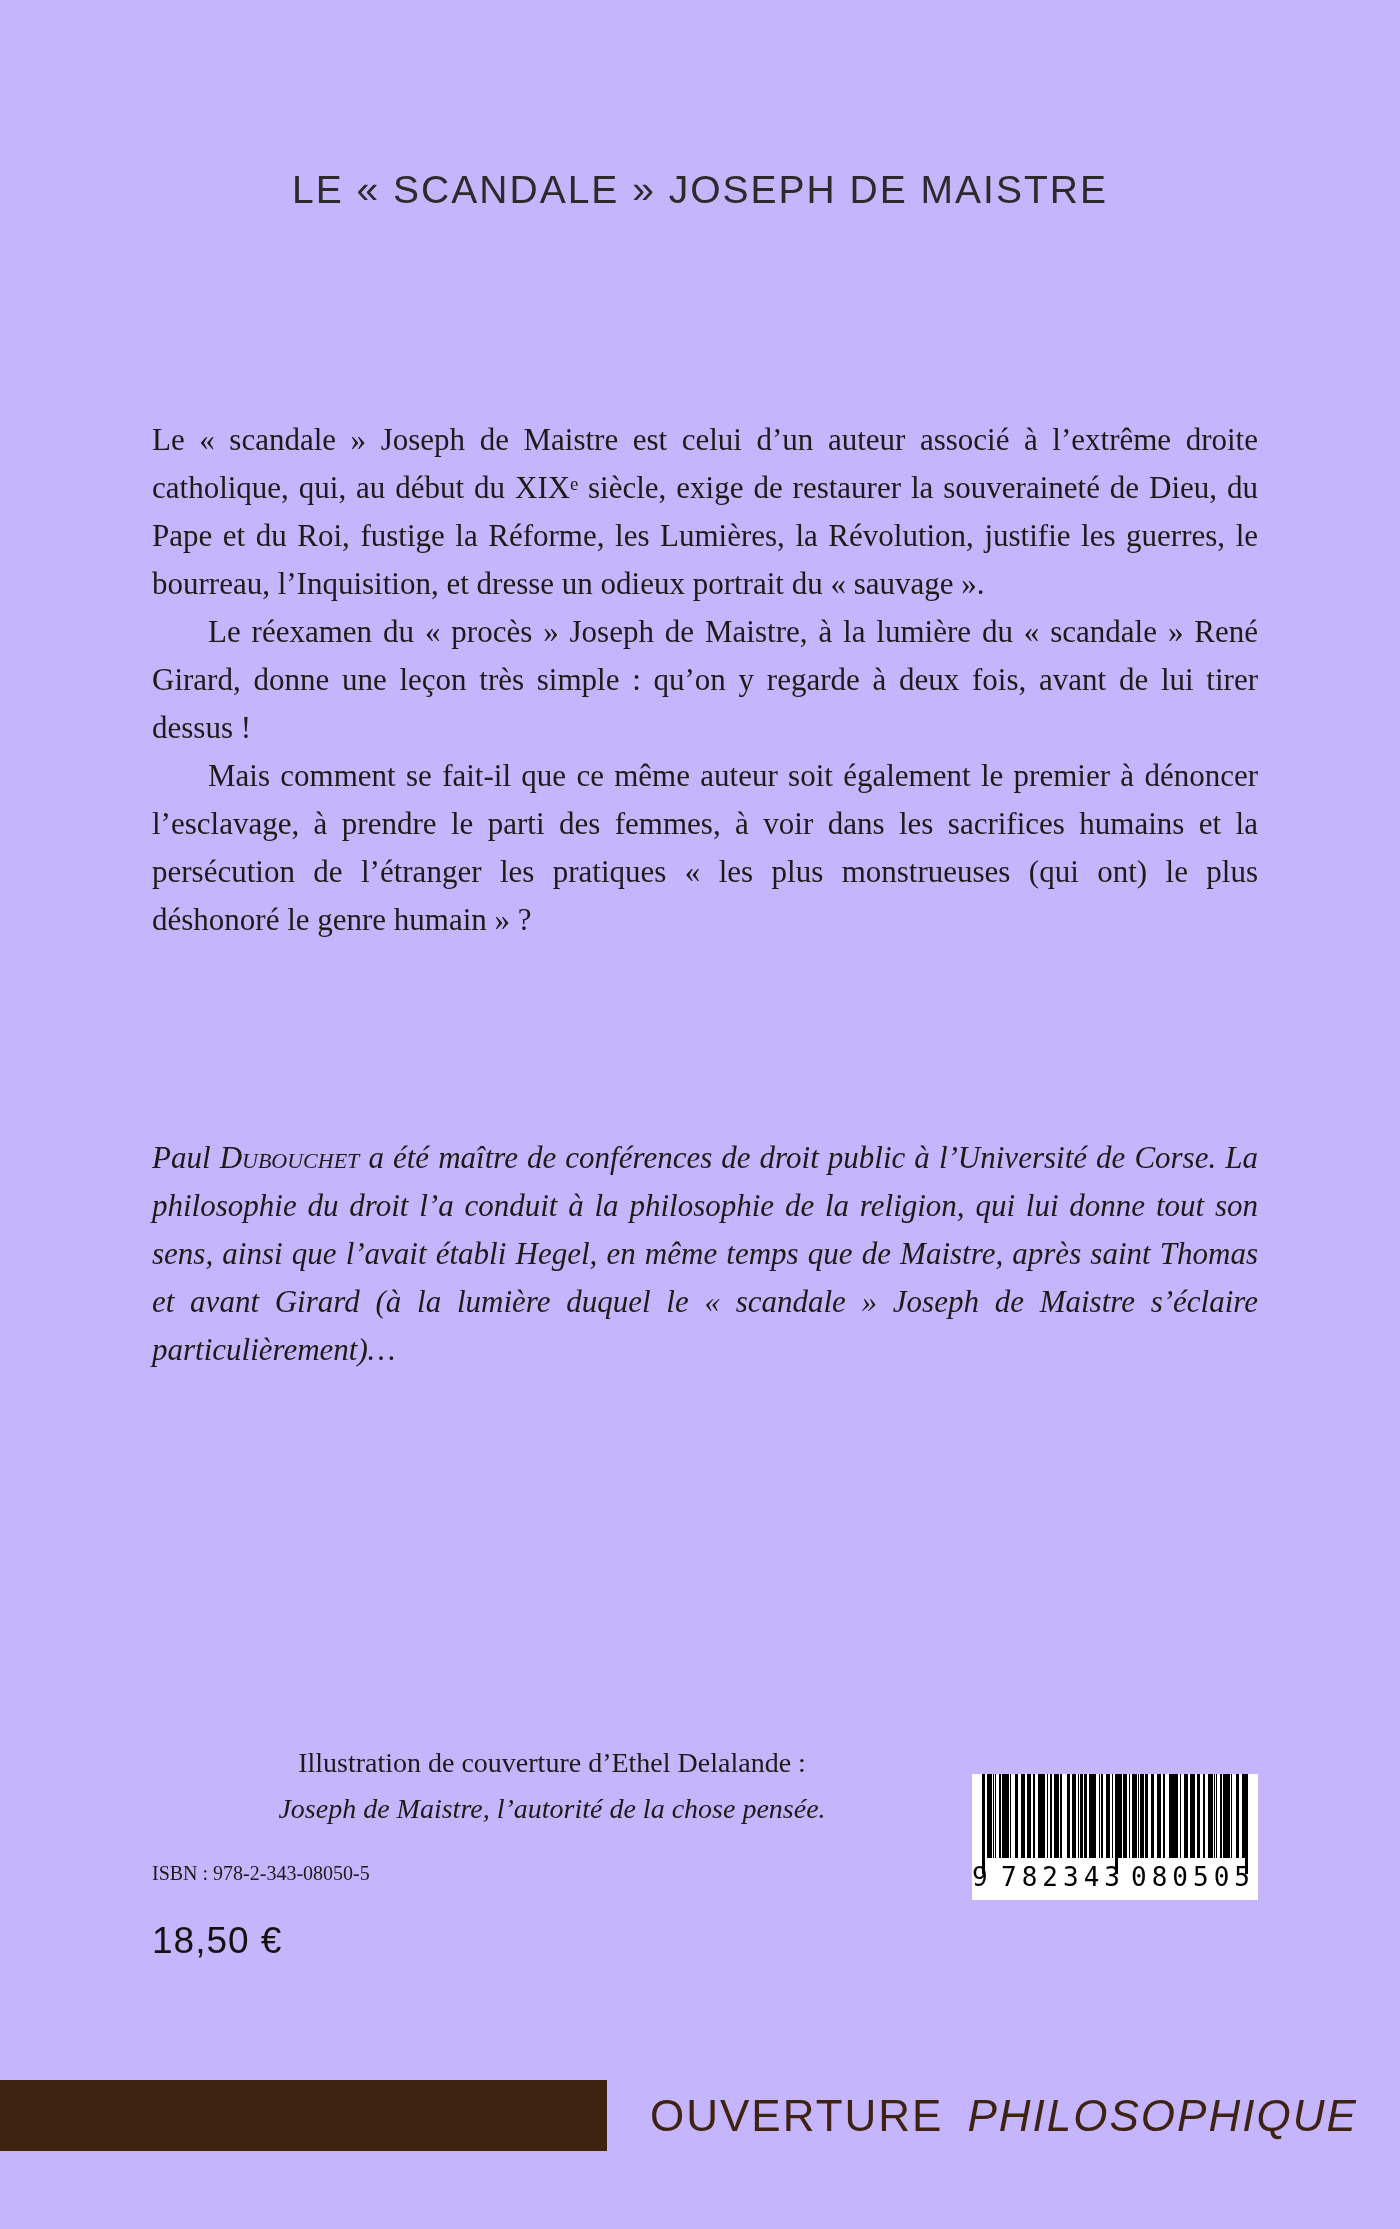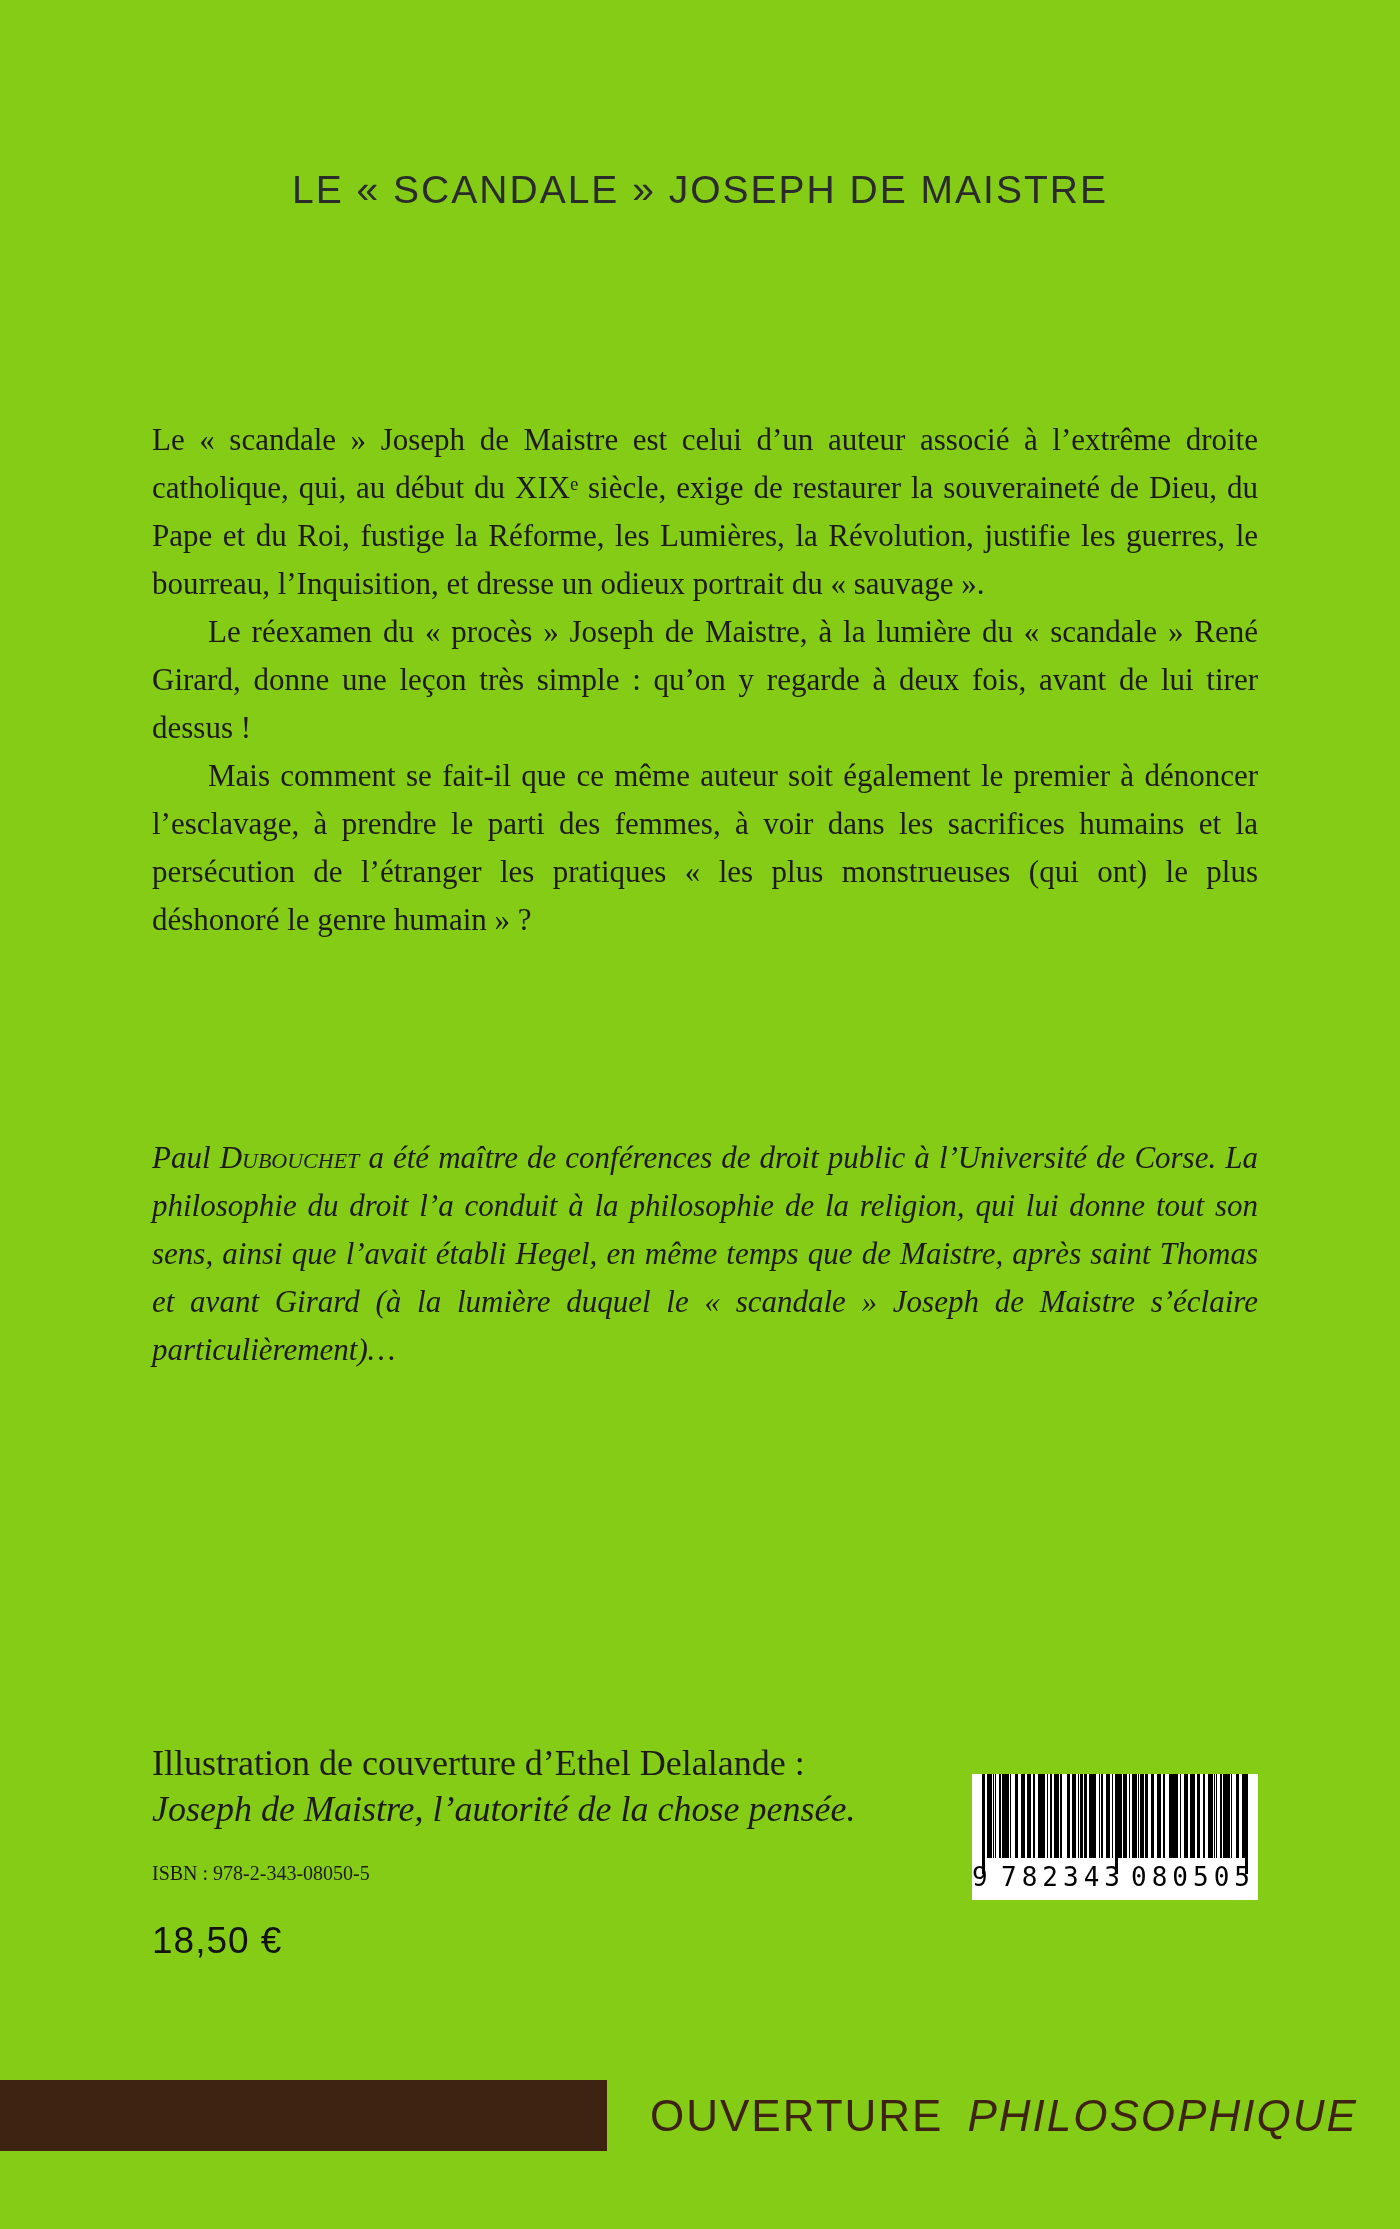--- a/index.html
+++ b/index.html
@@ -3,21 +3,21 @@
 <meta charset="utf-8">
 <style>
   :root{
     --accent:#3e2313;
     --ink:#1d1a17;
   }
   html,body{margin:0;padding:0;background:#e9e9e9;}
   .page{
     position:relative;
     width:1400px;height:2229px;
-    background:#84cc16;
+    background:#c4b5fd;
     overflow:hidden;
     margin:0 auto;
   }
   .title{
     position:absolute;top:168px;left:0;width:100%;
     margin:0;text-align:center;
     font-family:"Liberation Sans",sans-serif;
     font-size:39px;font-weight:500;letter-spacing:2px;
     color:#2b2b2b;
   }
@@ -35,21 +35,21 @@
     font-style:italic;
     font-size:31px;line-height:48px;
     text-align:justify;color:var(--ink);
   }
   .bio p{margin:0;}
   .bio-name{font-weight:normal;}
   .smallcaps{font-variant:small-caps;}
   .credit{
     position:absolute;top:1740px;left:152px;width:800px;
     font-family:"Liberation Serif",serif;
-    font-size:36px;line-height:46px;color:var(--ink);
+    font-size:28px;line-height:46px;color:var(--ink);text-align:center;
   }
   .credit .italic{font-style:italic;}
   .isbn{
     position:absolute;top:1862px;left:152px;
     font-family:"Liberation Serif",serif;
     font-size:20px;color:var(--ink);
   }
   .price{
     position:absolute;top:1920px;left:152px;
     font-family:"Liberation Sans",sans-serif;

